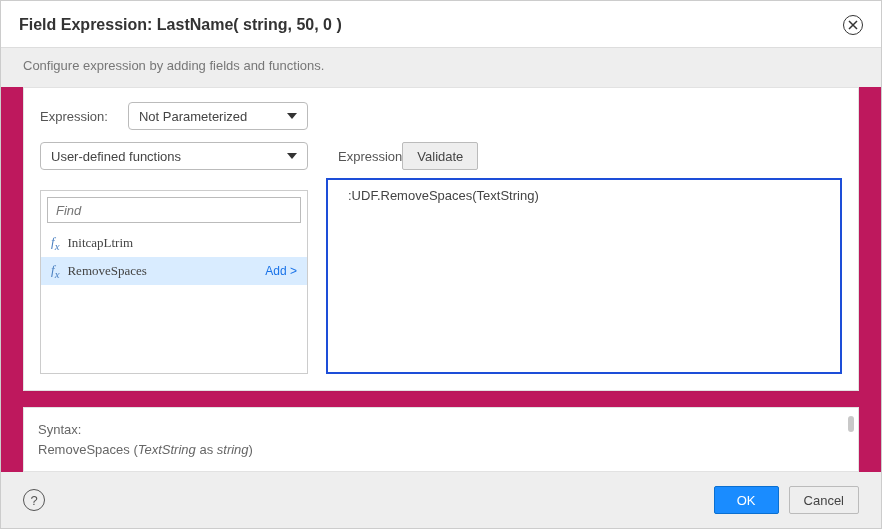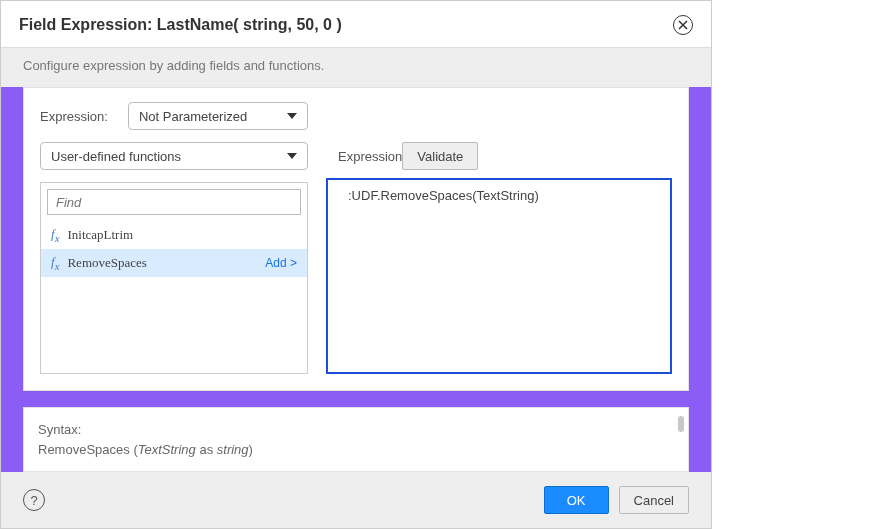--- a/index.html
+++ b/index.html
@@ -4,26 +4,26 @@
 <style>
   * { box-sizing: border-box; }
   body {
     margin: 0;
     font-family: Arial, Helvetica, sans-serif;
     font-size: 13px;
     color: #444;
     background: #fff;
   }
   .dialog {
-    width: 712px;
+    width: 882px;
     height: 529px;
     border: 1px solid #ccc;
     display: flex;
     flex-direction: column;
-    background: #8b5cf6;
+    background: #be185d;
   }
   .titlebar {
     display: flex;
     align-items: center;
     justify-content: space-between;
     padding: 14px 18px 12px 18px;
     background: #fff;
     border-bottom: 1px solid #ddd;
   }
   .titlebar .title {
@@ -212,21 +212,21 @@
       <span class="label">Expression:</span>
       <div class="select param">
         <span>Not Parameterized</span>
         <span class="caret"></span>
       </div>
     </div>
 
     <div class="two-col">
 
       <div class="left-pane">
-        <div class="select wide" style="margin-bottom:12px;">
+        <div class="select wide" style="margin-bottom:20px;">
           <span>User-defined functions</span>
           <span class="caret"></span>
         </div>
         <div class="pane-box">
           <div class="search-wrap">
             <input class="search" placeholder="Find" style="">
           </div>
           <div class="fn-list">
             <div class="fn-item">
               <span class="fx-icon">f<sub>x</sub></span>

